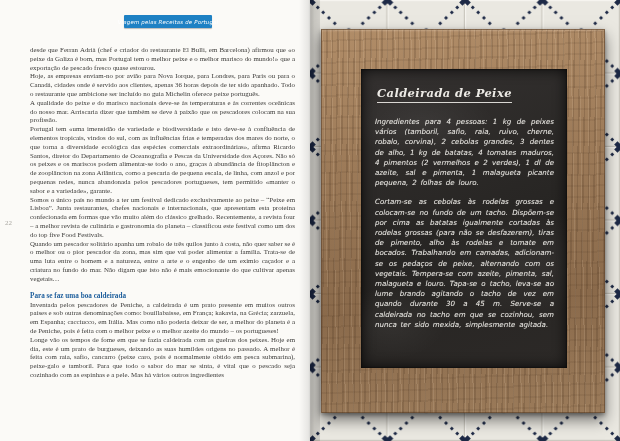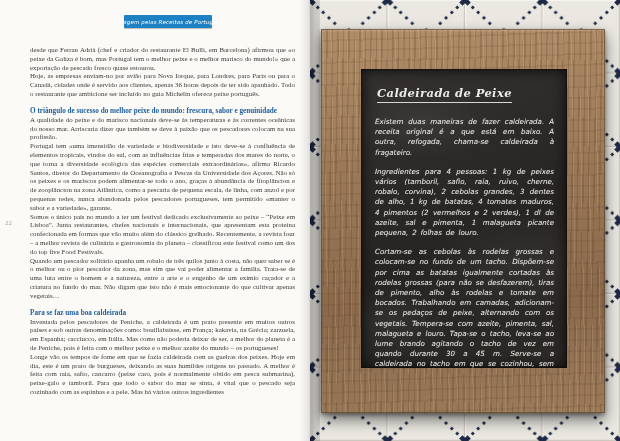--- a/index.html
+++ b/index.html
@@ -55,21 +55,20 @@
 
 <div class="spread">
 
   <div class="page-left">
     <div class="ribbon">
       <span>Viagem pelas Receitas de Portugal</span>
     </div>
     <div class="textcol">
       <p>desde que Ferran Adrià (chef e criador do restaurante El Bulli, em Barcelona) afirmou que «o peixe da Galiza é bom, mas Portugal tem o melhor peixe e o melhor marisco do mundo!» que a exportação de pescado fresco quase estourou.</p>
       <p>Hoje, as empresas enviam-no por avião para Nova Iorque, para Londres, para Paris ou para o Canadá, cidades onde é servido aos clientes, apenas 36 horas depois de ter sido apanhado. Todo o restaurante que ambicione ser incluído no guia Michelin oferece peixe português.</p>
-      <h3>O triângulo de sucesso do melhor peixe do mundo: frescura, sabor e genuinidade</h3>
       <p>A qualidade do peixe e do marisco nacionais deve-se às temperaturas e às correntes oceânicas do nosso mar. Arriscaria dizer que também se deve à paixão que os pescadores colocam na sua profissão.</p>
       <p>Portugal tem «uma imensidão de variedade e biodiversidade e isto deve-se à confluência de elementos tropicais, vindos do sul, com as influências frias e temperadas dos mares do norte, o que torna a diversidade ecológica das espécies comerciais extraordinárias», afirma Ricardo Santos, diretor do Departamento de Oceanografia e Pescas da Universidade dos Açores. Não só os peixes e os mariscos podem alimentar-se todo o ano, graças à abundância de fitoplâncton e de zooplâncton na zona Atlântica, como a pescaria de pequena escala, de linha, com anzol e por pequenas redes, nunca abandonada pelos pescadores portugueses, tem permitido «manter o sabor e a variedade», garante.</p>
       <p>Somos o único país no mundo a ter um festival dedicado exclusivamente ao peixe – “Peixe em Lisboa”. Junta restaurantes, chefes nacionais e internacionais, que apresentam esta proteína confecionada em formas que vão muito além do clássico grelhado. Recentemente, a revista four – a melhor revista de culinária e gastronomia do planeta – classificou este festival como um dos do top five Food Festivals.</p>
       <p>Quando um pescador solitário apanha um robalo de três quilos junto à costa, não quer saber se é o melhor ou o pior pescador da zona, mas sim que vai poder alimentar a família. Trata-se de uma luta entre o homem e a natureza, entre a arte e o engenho de um exímio caçador e a criatura no fundo do mar. Não digam que isto não é mais emocionante do que cultivar apenas vegetais…</p>
       <h3>Para se faz uma boa caldeirada</h3>
       <p>Inventada pelos pescadores de Peniche, a caldeirada é um prato presente em muitos outros países e sob outras denominações como: bouillabaisse, em França; kakavia, na Grécia; zarzuela, em Espanha; cacciucco, em Itália. Mas como não poderia deixar de ser, a melhor do planeta é a de Peniche, pois é feita com o melhor peixe e o melhor azeite do mundo – os portugueses!</p>
       <p>Longe vão os tempos de fome em que se fazia caldeirada com as guelras dos peixes. Hoje em dia, este é um prato de burgueses, deixando as suas humildes origens no passado. A melhor é feita com raia, safio, cancarro (peixe caro, pois é normalmente obtido em pesca submarina), peixe-galo e tamboril. Para que todo o sabor do mar se sinta, é vital que o pescado seja cozinhado com as espinhas e a pele. Mas há vários outros ingredientes</p>
     </div>
     <div class="pagenum">22</div>
   </div>
@@ -118,21 +117,20 @@
           </g>
         </pattern>
       </defs>
       <rect width="310" height="441" fill="url(#az)"></rect>
       <rect width="10" height="441" fill="rgba(0,0,0,0.10)"></rect>
     </svg>
 
     <div class="frame">
       <div class="board">
         <h2>Caldeirada de Peixe</h2>
-        <p>Existem duas maneiras de fazer caldeirada. A receita original é a que está em baixo. A outra, refogada, chama-se caldeirada à fragateiro.</p>
         <p>Ingredientes para 4 pessoas: 1 kg de peixes vários (tamboril, safio, raia, ruivo, cherne, robalo, corvina), 2 cebolas grandes, 3 dentes de alho, 1 kg de batatas, 4 tomates maduros, 4 pimentos (2 vermelhos e 2 verdes), 1 dl de azeite, sal e pimenta, 1 malagueta picante pequena, 2 folhas de louro.</p>
         <p class="tight">Cortam-se as cebolas às rodelas grossas e colocam-se no fundo de um tacho. Dispõem-se por cima as batatas igualmente cortadas às rodelas grossas (para não se desfazerem), tiras de pimento, alho às rodelas e tomate em bocados. Trabalhando em camadas, adicionam-se os pedaços de peixe, alternando com os vegetais. Tempera-se com azeite, pimenta, sal, malagueta e louro. Tapa-se o tacho, leva-se ao lume brando agitando o tacho de vez em quando durante 30 a 45 m. Serve-se a caldeirada no tacho em que se cozinhou, sem nunca ter sido mexida, simplesmente agitada.</p>
         
       </div>
     </div>
   </div>
 
   <div class="gutter"></div>
 </div>
 

